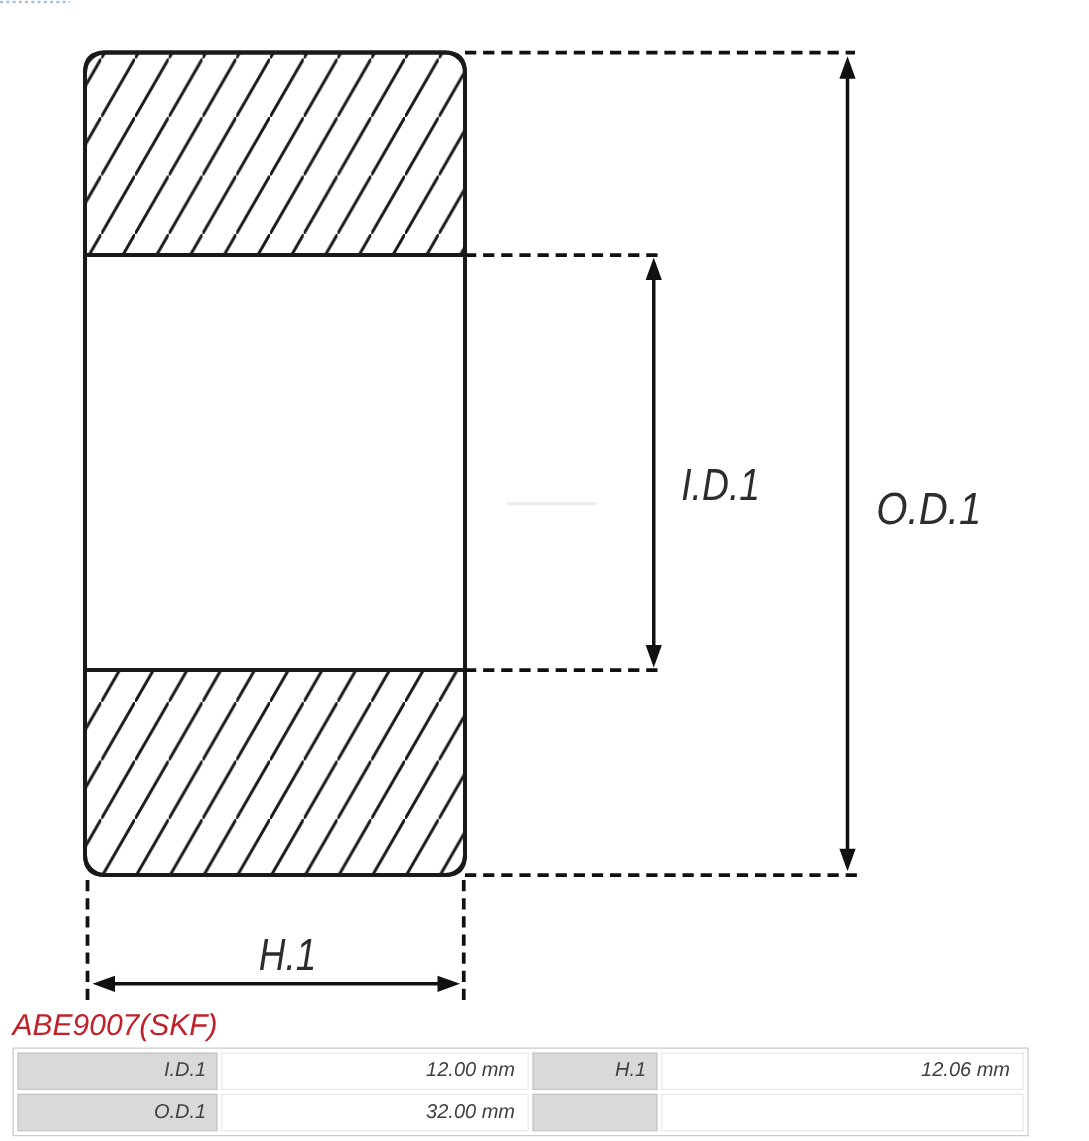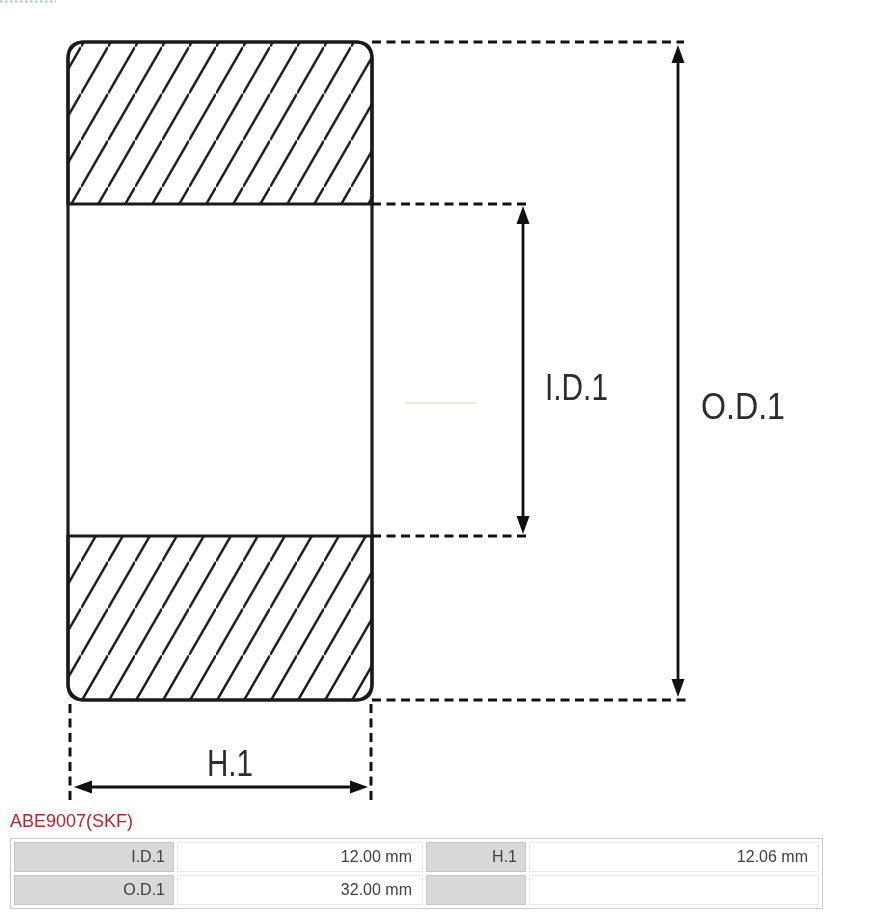--- a/index.html
+++ b/index.html
@@ -1,20 +1,20 @@
 <!DOCTYPE html>
 <html><head>
 <meta charset="utf-8">
 <style>
   html,body{margin:0;padding:0;background:#fff;}
   .page{position:relative;width:871px;height:913px;background:#fff;overflow:hidden;
-        font-family:"Liberation Sans",sans-serif;}
+        font-family:"Liberation Sans",sans-serif;font-style:italic;}
   svg{display:block;}
   svg text{font-family:"Liberation Sans",sans-serif;font-weight:400;fill:#2d2d2d;}
-  .part-title{position:absolute;left:10px;top:809px;font-size:18px;line-height:24px;
+  .part-title{position:absolute;left:10px;top:809px;font-size:24px;line-height:24px;
               color:#c0222b;letter-spacing:0;}
   .spec-table{position:absolute;left:10px;top:838px;border-collapse:separate;
               border-spacing:3px;border:1px solid #cccccc;background:#ffffff;}
   .spec-table td{box-sizing:border-box;height:30px;font-size:16px;color:#404040;
                  text-align:right;vertical-align:middle;white-space:nowrap;}
   td.lbl{background:#d9d9d9;border:1px solid #c6c6c6;padding:0 8px 0 0;}
   td.val{background:#ffffff;border:1px solid #e9e9e9;padding:0 10px 0 0;}
   .c1{width:160px}.c2{width:246px}.c3{width:100px}.c4{width:290px}
 </style>
 </head>

